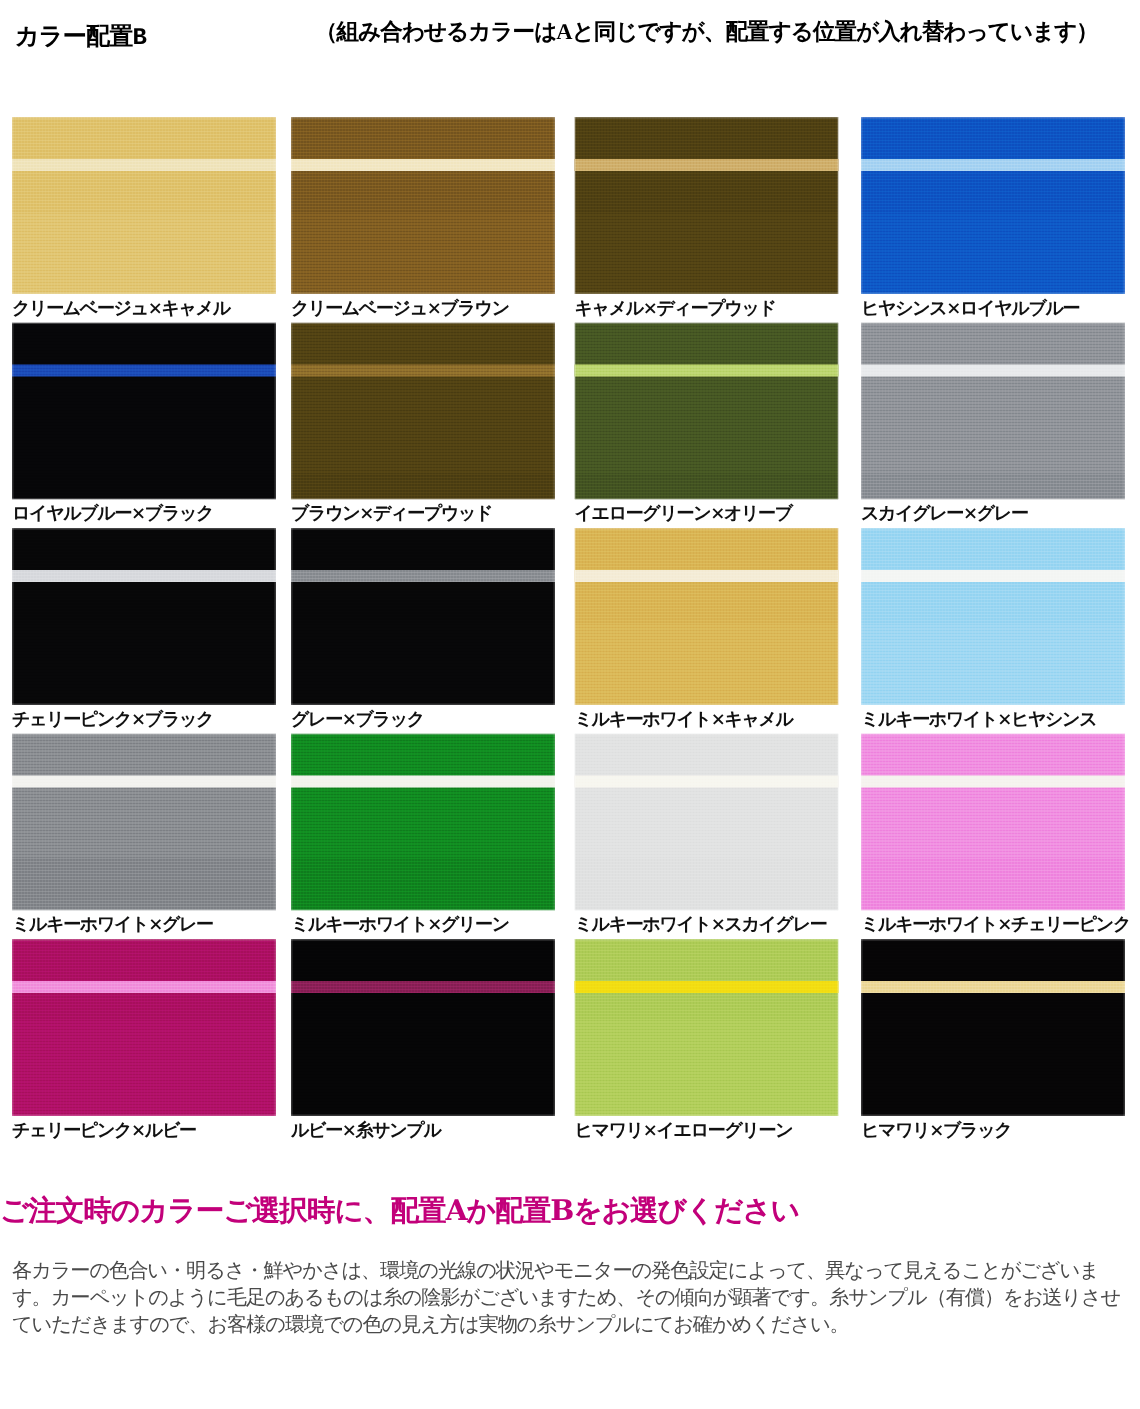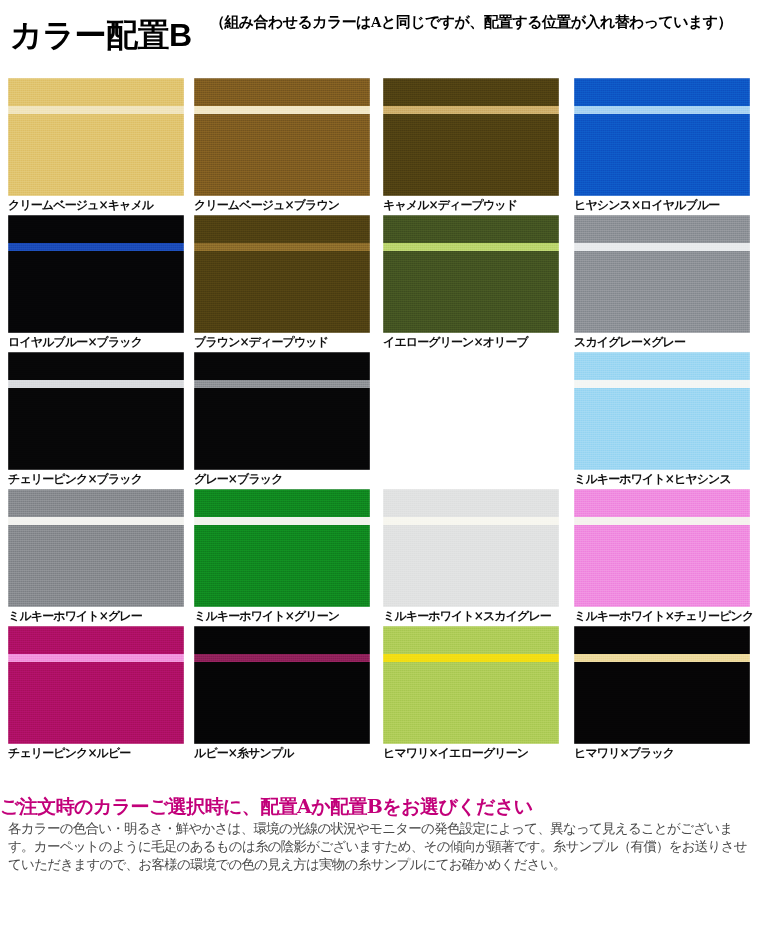--- a/index.html
+++ b/index.html
@@ -21,25 +21,25 @@
   #header {
     position: absolute;
     left: 0; top: 0;
     width: 760px;
     height: 72px;
   }
   #page-title {
     position: absolute;
     left: 10px;
     top: 14px;
-    font-size: 32px;
+    font-size: 16px;
     font-weight: bold;
     letter-spacing: -0.5px;
     white-space: nowrap;
-    font-family: Liberation Sans, sans-serif;
+    font-family: Liberation Mono, monospace;
   }
   #header-note {
     position: absolute;
     left: 210px;
     top: 14px;
     width: 545px;
     font-size: 15px;
     font-weight: bold;
     line-height: 1.12;
     font-family: Liberation Serif, serif;
@@ -132,25 +132,26 @@
   #order-notice {
     text-align: left;
     font-size: 19px;
     font-weight: bold;
     letter-spacing: -0.6px;
     font-family: "DejaVu Serif", "Liberation Serif", serif;
     padding-top: 22px;
     white-space: nowrap;
   }
   #disclaimer {
+    margin-top: 20px;
     padding: 0 8px;
     font-size: 13.5px;
     line-height: 1.33;
     letter-spacing: -0.75px;
-    font-family: Liberation Serif, serif;
+    font-family: Liberation Mono, monospace;
     color: #4a4a4a;
   }
   #disclaimer p { margin: 0; }
 </style>
 </head>
 <body>
 
 <div id="header">
   <div id="page-title">カラー配置B</div>
   <div id="header-note">（組み合わせるカラーはAと同じですが、配置する位置が入れ替わっています）</div>
@@ -244,20 +245,29 @@
         <div class="swatch-label">チェリーピンク×ブラック</div>
       </div>
       <div class="swatch-cell col-1">
         <div class="swatch-chip">
           <div class="base" style="background: rgb(7, 7, 8);"></div>
           <div class="stripe" style="background: rgb(141, 144, 149);"></div>
           <div class="grain"></div>
           <div class="edge"></div>
         </div>
         <div class="swatch-label">グレー×ブラック</div>
+      </div>
+      <div class="swatch-cell col-2">
+        <div class="swatch-chip">
+          <div class="base" style="background: rgb(217, 180, 83);"></div>
+          <div class="stripe" style="background: rgb(244, 236, 214);"></div>
+          <div class="grain"></div>
+          <div class="edge"></div>
+        </div>
+        <div class="swatch-label">ミルキーホワイト×キャメル</div>
       </div>
       <div class="swatch-cell col-3">
         <div class="swatch-chip">
           <div class="base" style="background: rgb(155, 214, 242);"></div>
           <div class="stripe" style="background: rgb(244, 246, 244);"></div>
           <div class="grain"></div>
           <div class="edge"></div>
         </div>
         <div class="swatch-label">ミルキーホワイト×ヒヤシンス</div>
       </div>

